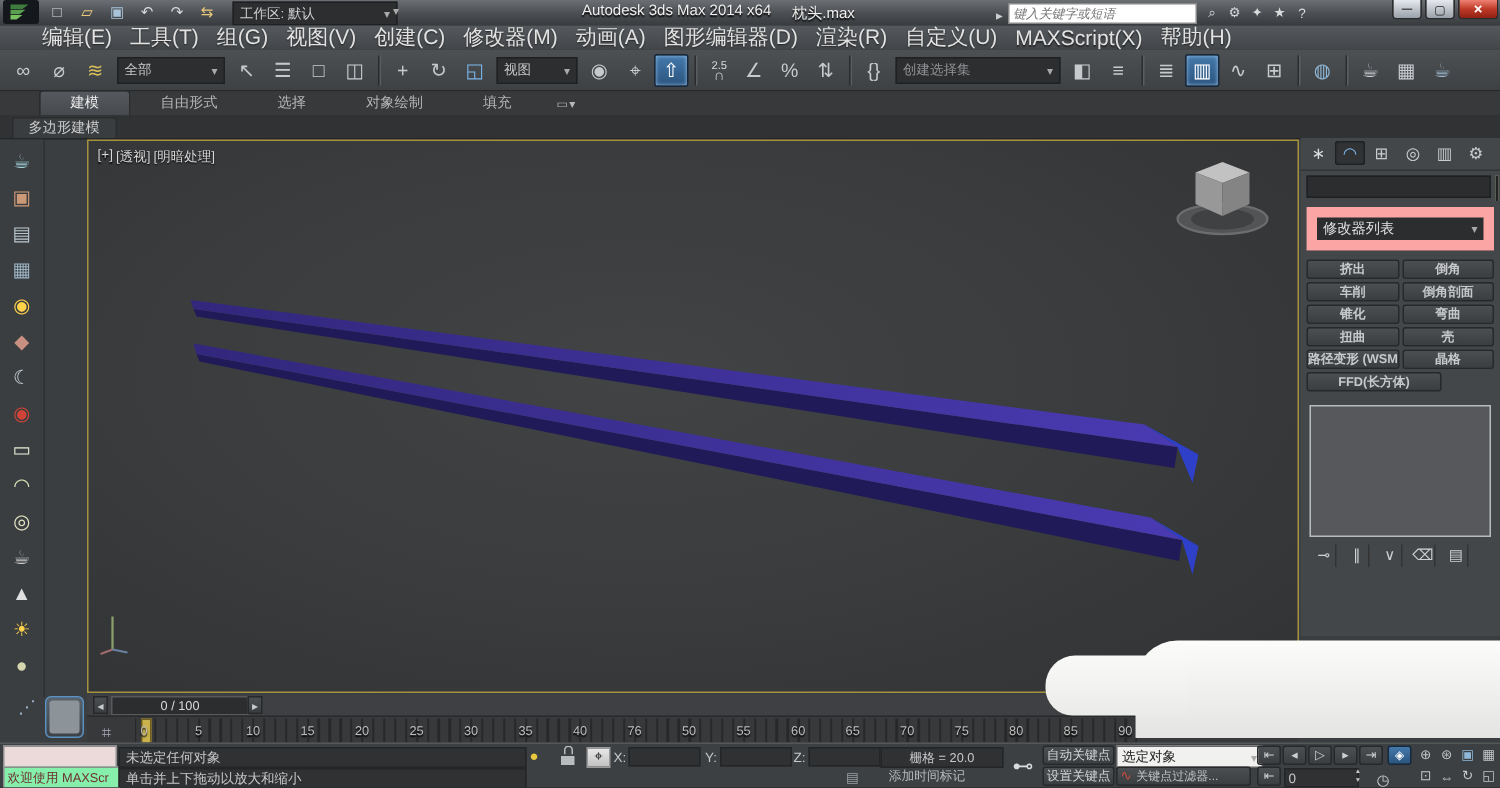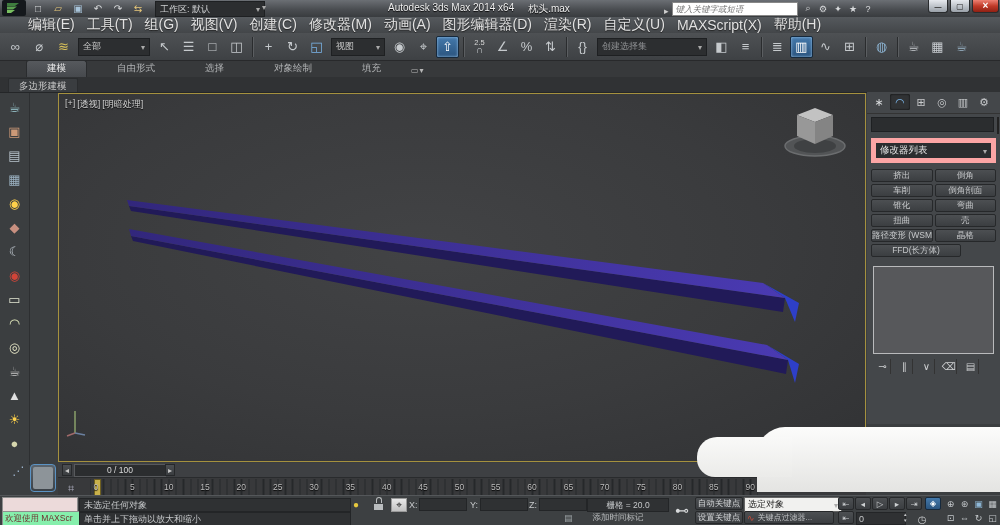--- a/index.html
+++ b/index.html
@@ -96,26 +96,26 @@
 
   
   .right-panel{position:absolute;left:867px;top:92px;width:133px;height:332px;background:#44474a;}
   .cp-tabs{display:flex;align-items:center;gap:1px;padding:2px 2px 3px;border-bottom:1px solid #333;}
   .cptab{width:20px;height:16px;border:none;background:transparent;border-radius:2px;color:#c8cacc;
     font-size:11px;display:flex;align-items:center;justify-content:center;padding:0;}
   .cptab.active{background:#303234;box-shadow:inset 0 0 2px #000;}
   .name-row{display:flex;gap:3px;padding:3px 4px 2px;}
   .name-field{flex:1;height:13px;background:#2b2d2f;border:1px solid #1e2022;color:#ddd;font-size:9px;padding:0 2px;}
   .swatch{width:15px;height:15px;background:#dfe7c3;border:1px solid #222;}
-  .modlist{display:flex;margin:2px 4px 4px;height:15px;background:#2b2d2f;border:5px solid #fca5a5;
+  .modlist{display:flex;margin:2px 4px 4px;height:15px;background:#2b2d2f;border:7px solid #fca5a5;
     align-items:center;font-size:9.5px;color:#e2e2e2;padding:0 4px;}
   .modlist .grow{flex:1;}
   .mod-grid{display:grid;grid-template-columns:1fr 1fr;gap:2px;padding:2px 4px;}
   .modbtn{height:13px;border:1px solid #26282a;border-radius:2px;background:linear-gradient(#4c4f52,#3b3e41);
-    color:#c6c8ca;font-size:8.5px;padding:0;white-space:nowrap;overflow:hidden;}
+    color:#c6c8ca;font-size:8.5px;padding:0;white-space:nowrap;overflow:hidden;font-weight:bold;}
   .mod-grid .modbtn:last-child{grid-column:1/3;width:90px;justify-self:start;}
   .stack-box{margin:7px 6px 5px;height:86px;background:#57585b;border:1px solid #b9babc;}
   .stack-icons{display:flex;align-items:center;gap:6px;padding:0 8px;}
   .skbtn{width:16px;height:15px;border:none;background:transparent;color:#cfd1d3;font-size:10px;
     display:flex;align-items:center;justify-content:center;padding:0;border-right:1px solid #333;}
 
   
   .timeslider{position:absolute;left:58px;top:463px;width:808px;height:14px;background:#3e4043;}
   .tsbtn{position:absolute;top:1px;width:10px;height:12px;border:1px solid #26282a;background:linear-gradient(#4c4f52,#3a3d40);
     color:#c8c8c8;font-size:8px;padding:0;line-height:9px;}
@@ -400,21 +400,21 @@
           <span class="glyph" style="color: rgb(200, 204, 208);">▦</span>
         </button>
         <button class="tbtn">
           <span class="glyph" style="color: rgb(157, 184, 204);">☕</span>
         </button>
       </span>
   </div>
 
   <span class="grip">⁞⁞</span>
   <div class="ribbon-tabs">
-    <span class="flx" style="gap:10px;">
+    <span class="flx" style="gap:0;">
 
     <span class="ribbon-tab active">建模</span>
         <span class="ribbon-tab">自由形式</span>
         <span class="ribbon-tab">选择</span>
         <span class="ribbon-tab">对象绘制</span>
         <span class="ribbon-tab">填充</span>
       </span>
     <span class="g-collapse" style="margin-left:8px;"></span>
   </div>
   <div class="ribbon-sub">
@@ -589,21 +589,21 @@
 
     <span class="tlabel">0</span>
         <span class="tlabel">5</span>
         <span class="tlabel">10</span>
         <span class="tlabel">15</span>
         <span class="tlabel">20</span>
         <span class="tlabel">25</span>
         <span class="tlabel">30</span>
         <span class="tlabel">35</span>
         <span class="tlabel">40</span>
-        <span class="tlabel">45</span>
+        <span class="tlabel">76</span>
         <span class="tlabel">50</span>
         <span class="tlabel">55</span>
         <span class="tlabel">60</span>
         <span class="tlabel">65</span>
         <span class="tlabel">70</span>
         <span class="tlabel">75</span>
         <span class="tlabel">80</span>
         <span class="tlabel">85</span>
         <span class="tlabel">90</span>
       </div>

